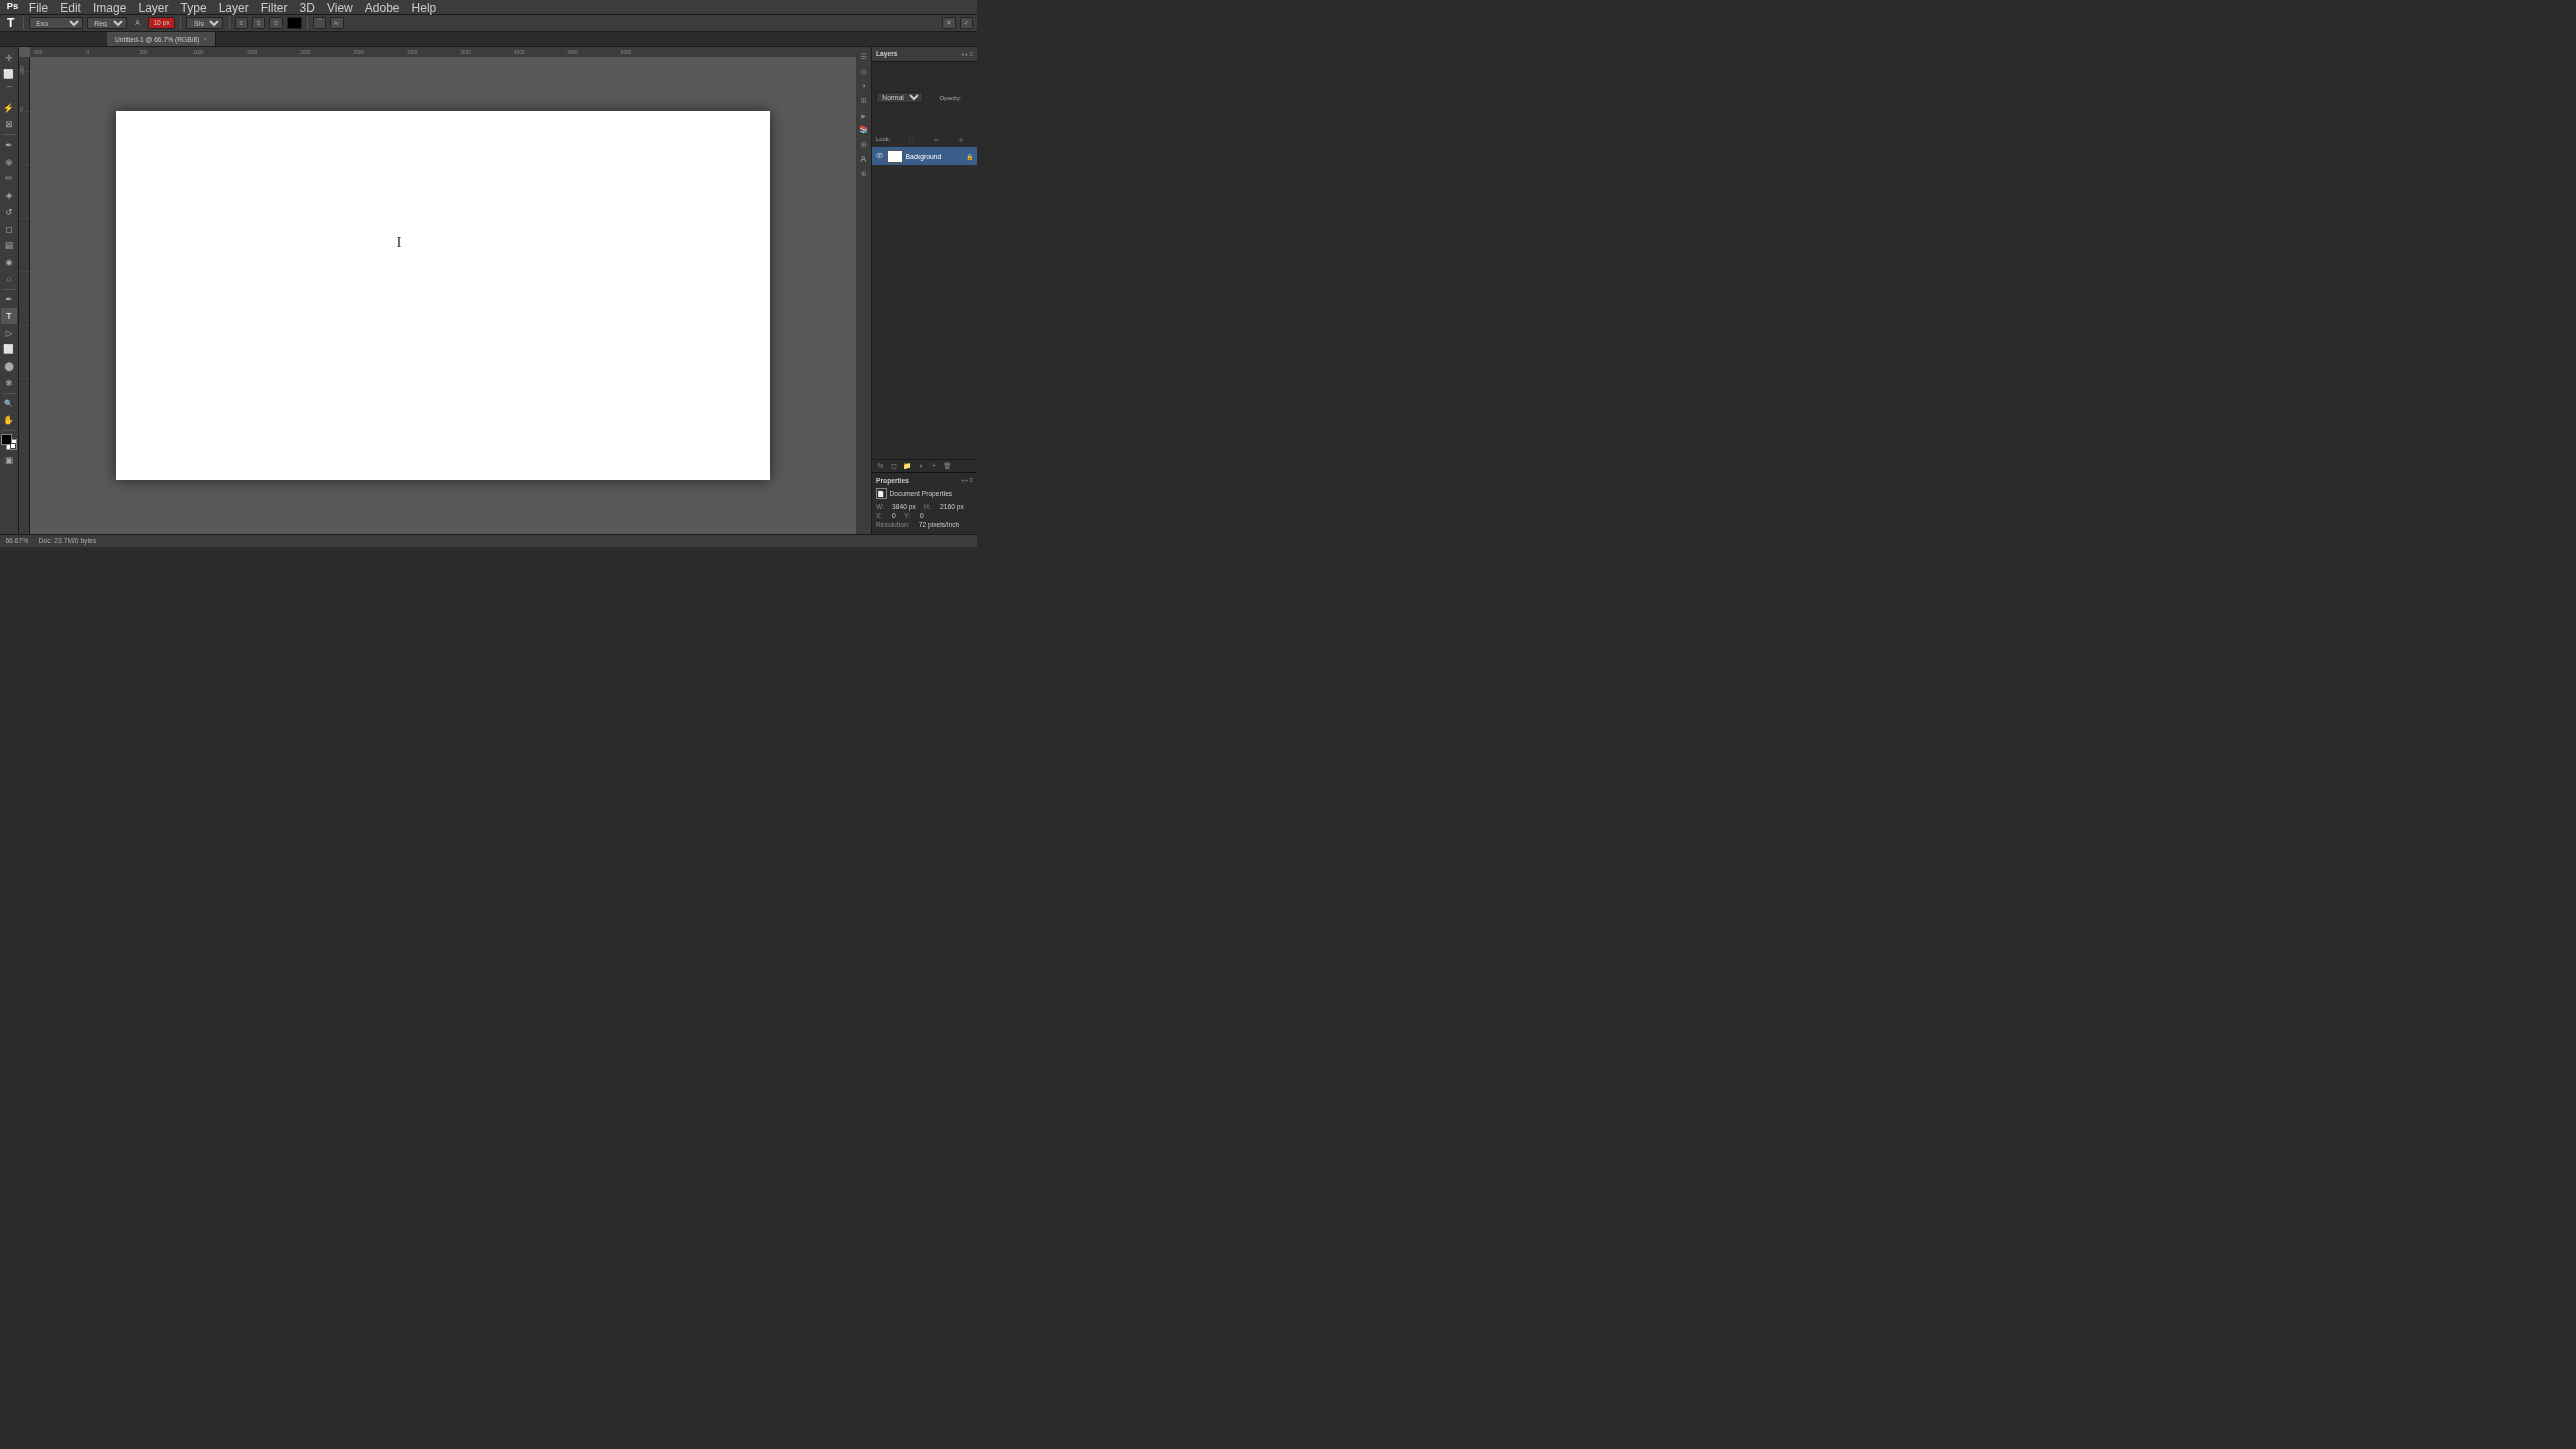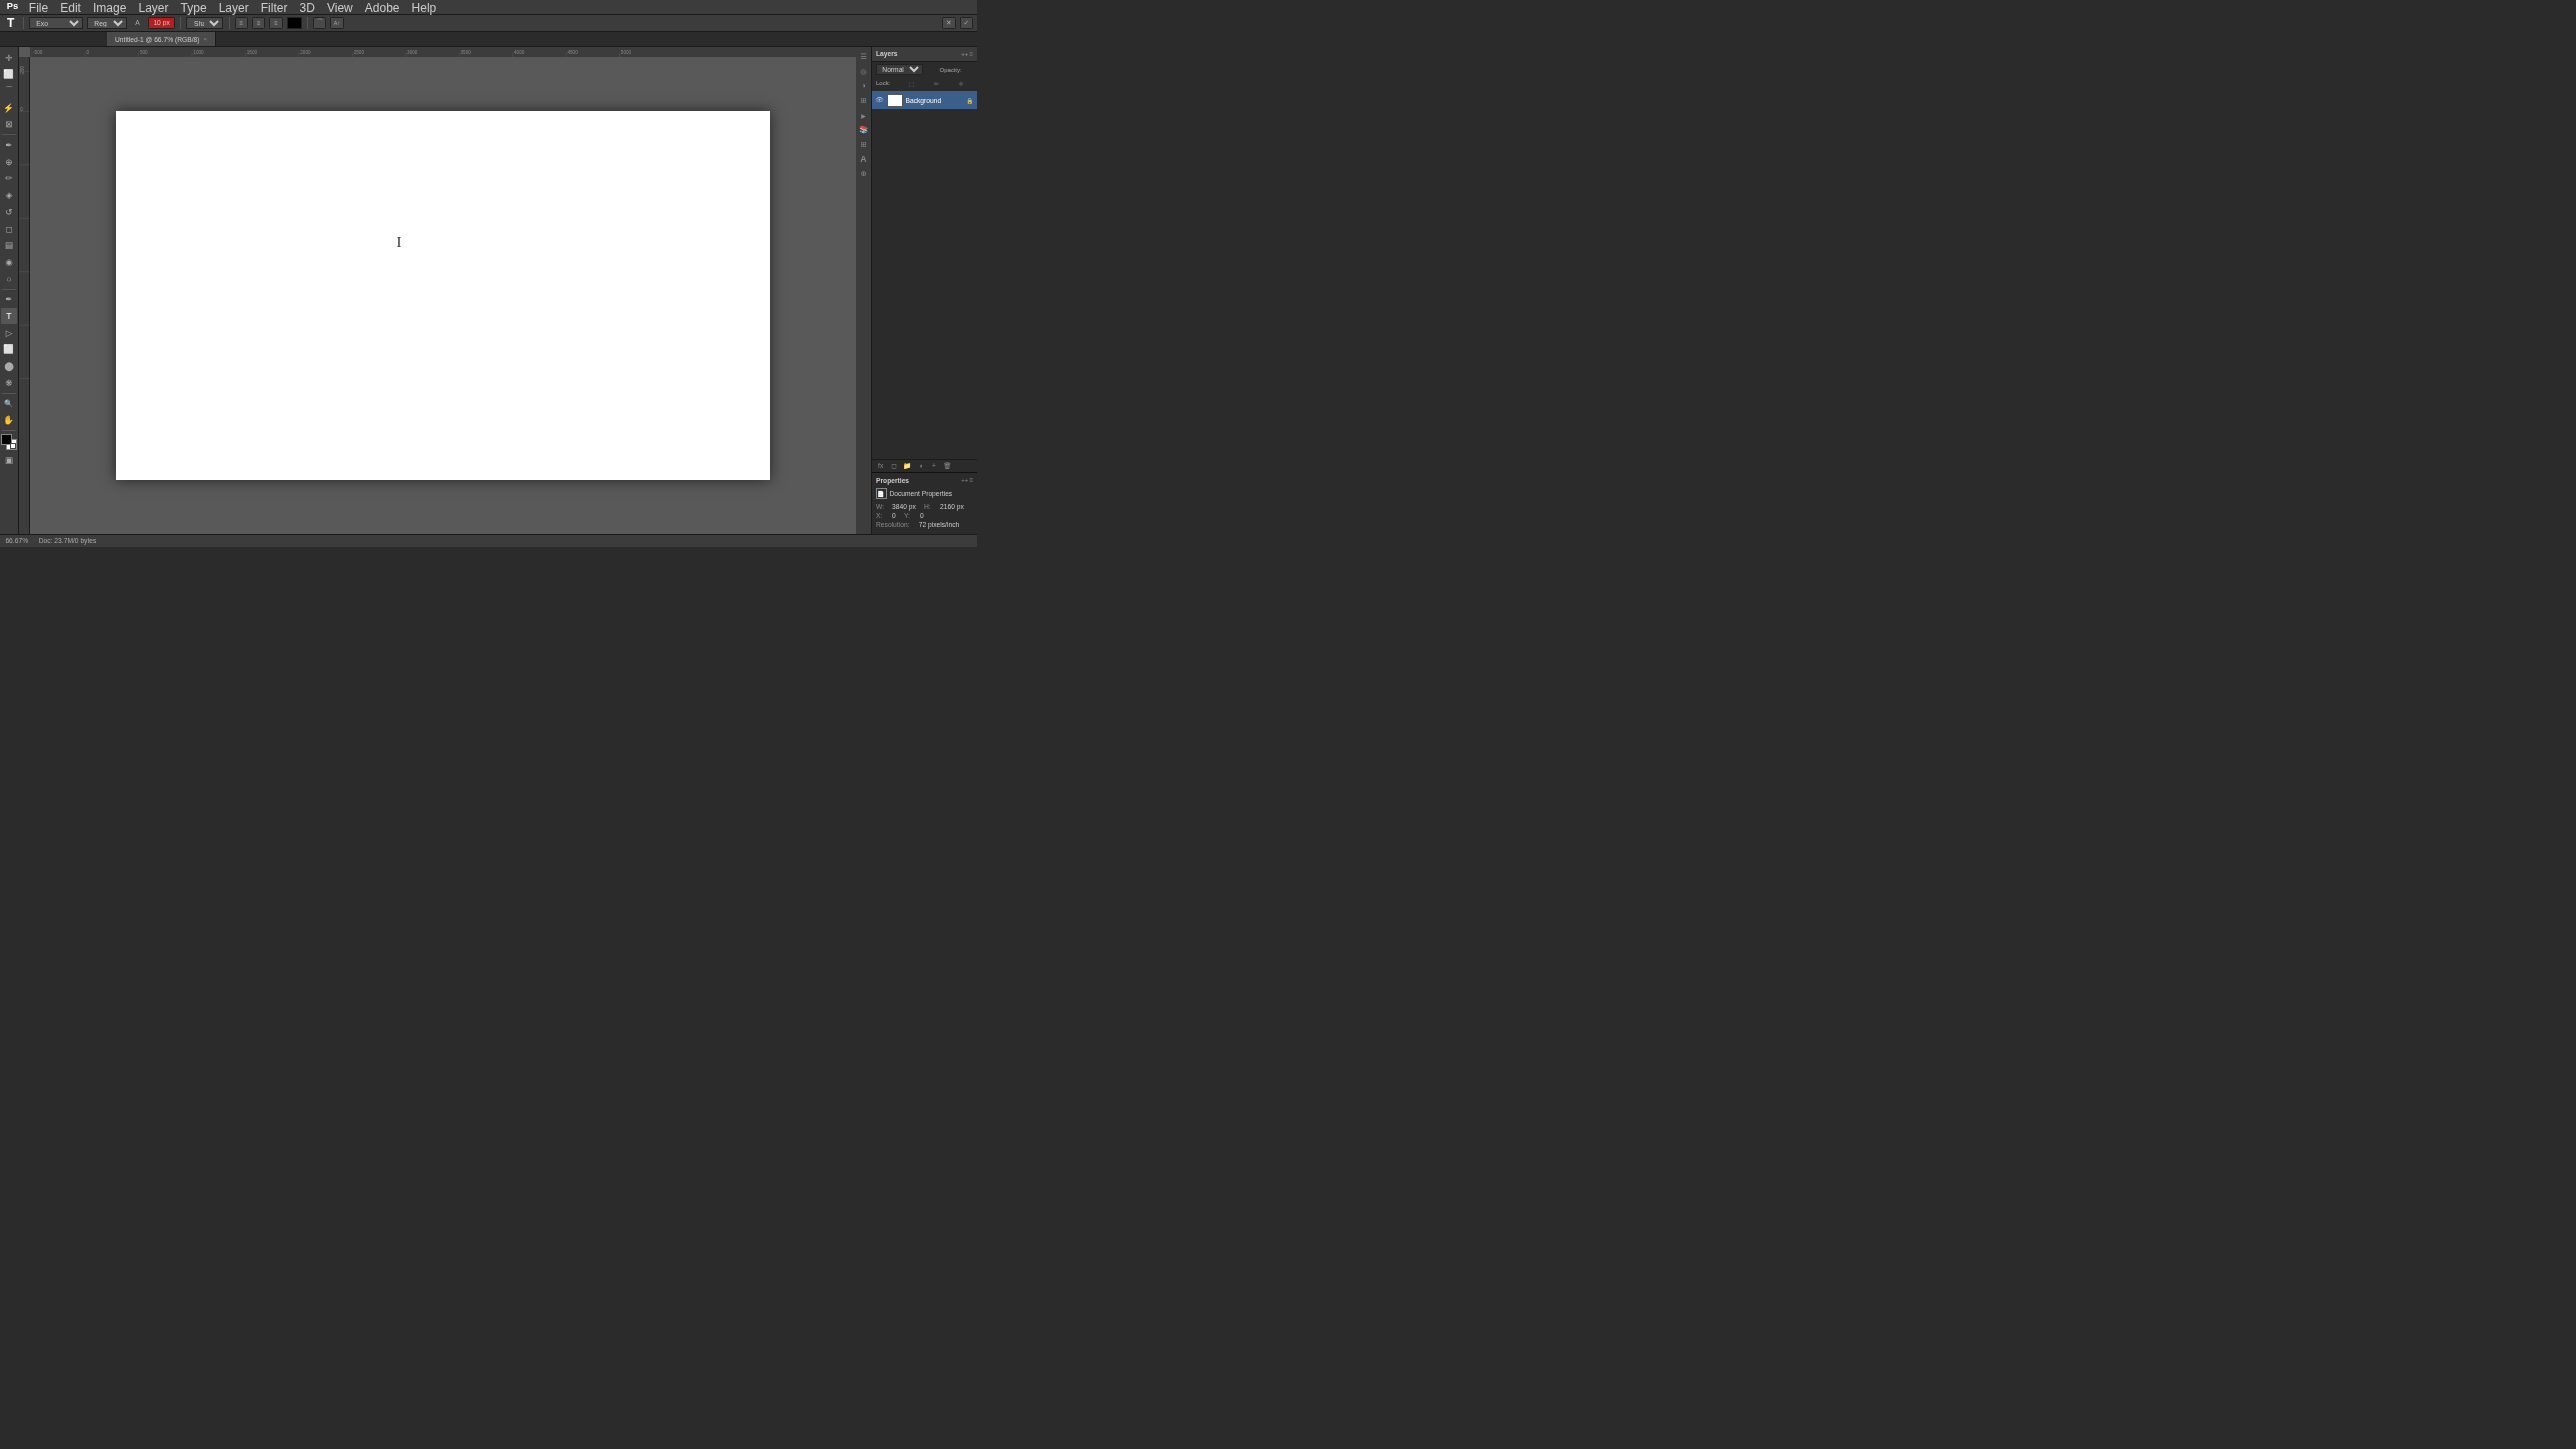--- a/index.html
+++ b/index.html
@@ -257,20 +257,21 @@
       flex-direction: column;
       gap: 2.7px;
       background: #2b2b2b;
     }
     .layers-row {
       display: flex;
       align-items: center;
       gap: 17px;
       font-size: 6.7px;
       color: #aaa;
+      margin-top: 28px;
     }
     .layers-select {
       flex: 1;
       background: #3a3a3a;
       border: 0.7px solid #222;
       color: #ccc;
       font-size: 6.7px;
       height: 10.7px;
       padding: 0 1.3px;
     }

